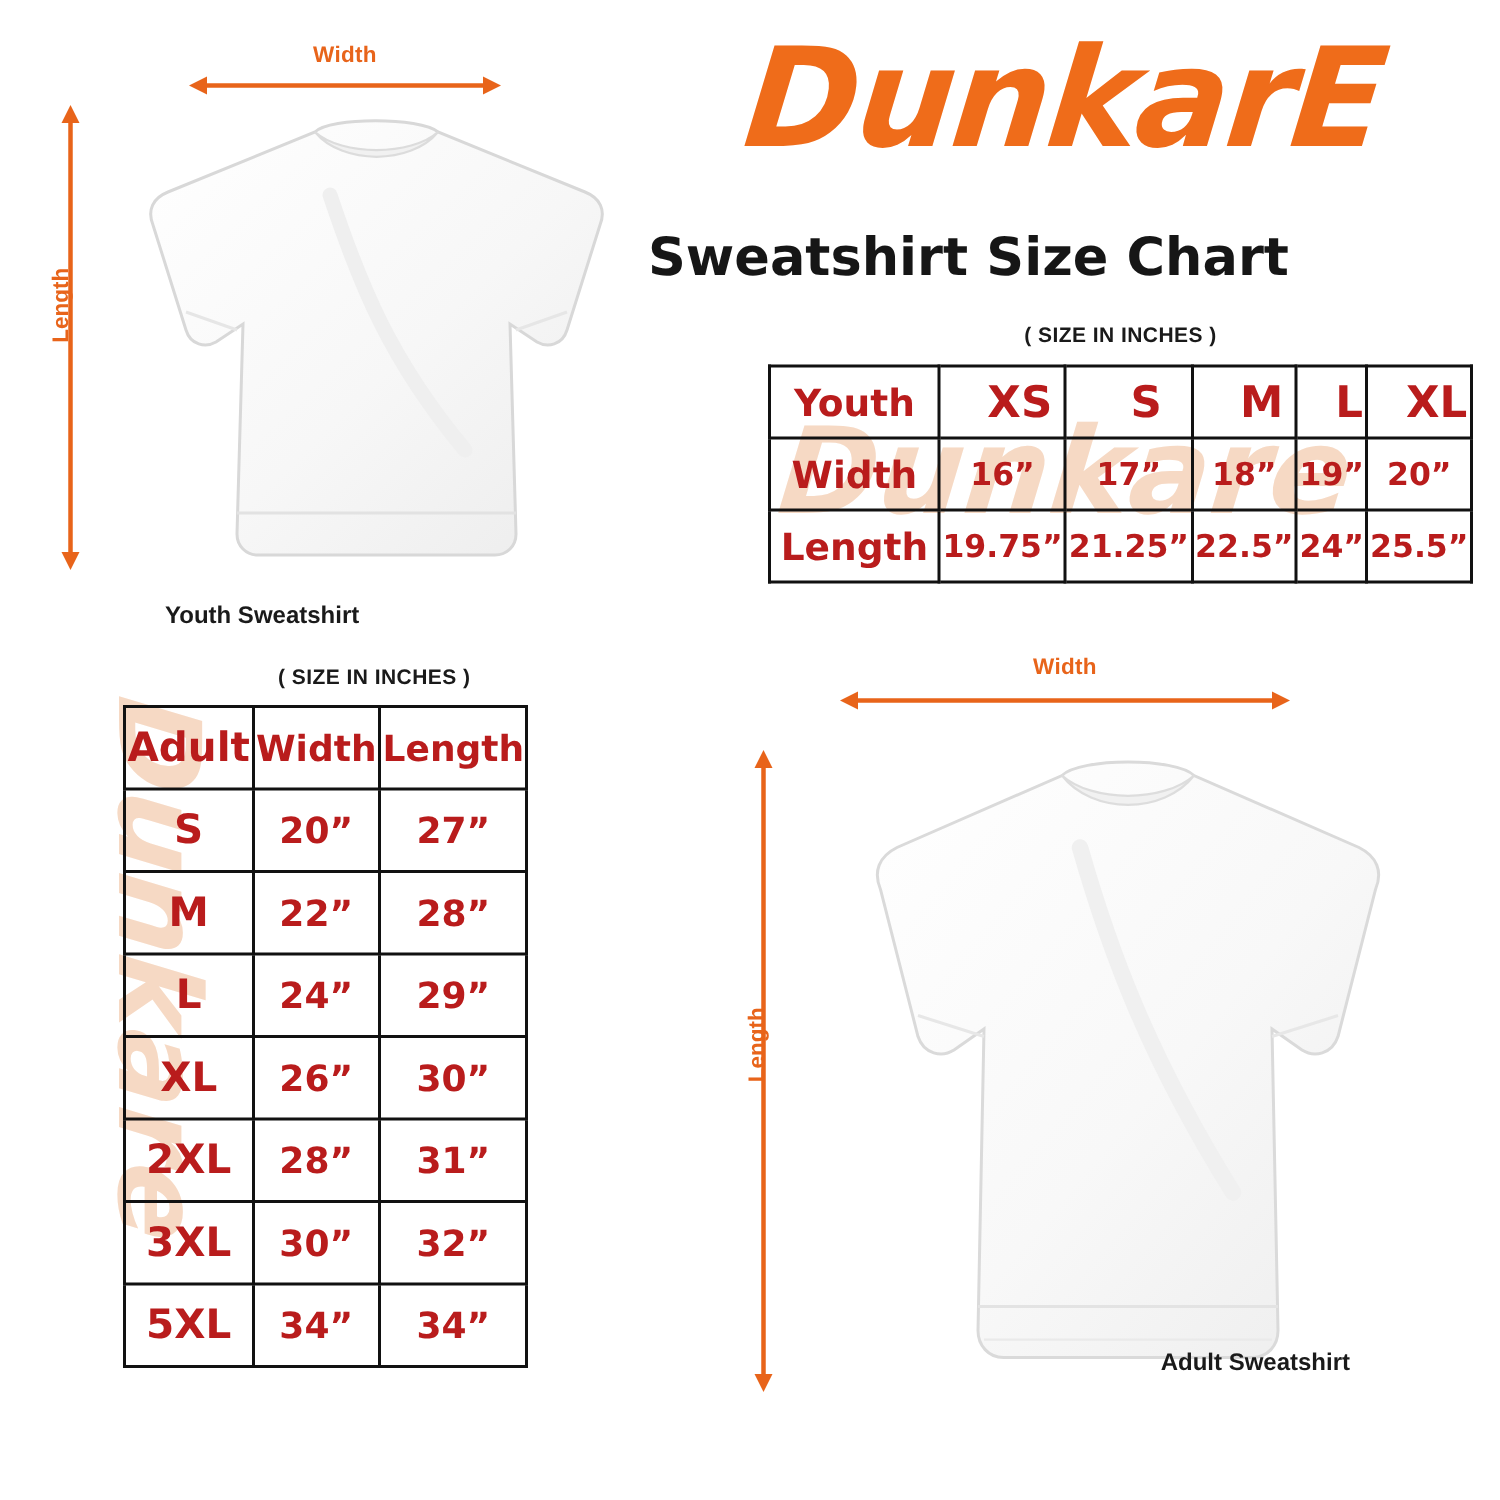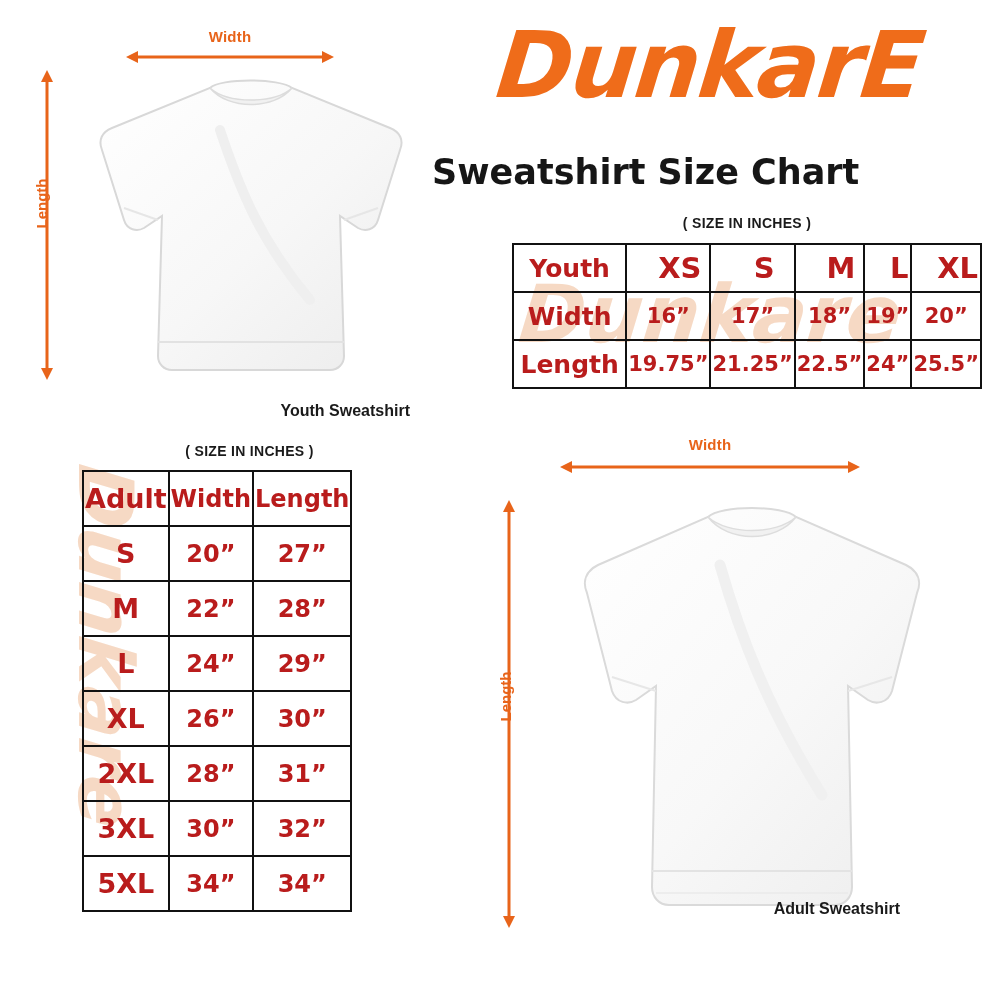--- a/index.html
+++ b/index.html
@@ -200,21 +200,21 @@
 
   <div class="varrow" style="left:40px; top:70px; height:310px;">
     <svg width="14" height="310" viewBox="0 0 14 310">
       <line x1="7" y1="8" x2="7" y2="302" stroke="#e8641a" stroke-width="3"></line>
       <polygon points="7,0 1,12 13,12" fill="#e8641a"></polygon>
       <polygon points="7,310 1,298 13,298" fill="#e8641a"></polygon>
     </svg>
   </div>
   <div class="vlabel abs" style="left:-4px; top:195px; width:90px; text-align:center;">Length</div>
 
-  <div class="caption abs" style="left:110px; top:402px; width:300px; text-align:right;">Youth Sweatshirt</div>
+  <div class="caption abs" style="left:110px; top:402px; width:300px; text-align:left;">Youth Sweatshirt</div>
 
   <div class="inches abs" style="left:512px; top:215px; width:470px; text-align:center;">( SIZE IN INCHES )</div>
 
   <table id="youth-table">
     <tbody>
       <tr>
         <td class="rowhead">Youth</td>
         <td class="hdr">XS</td>
         <td class="hdr">S</td>
         <td class="hdr">M</td>

